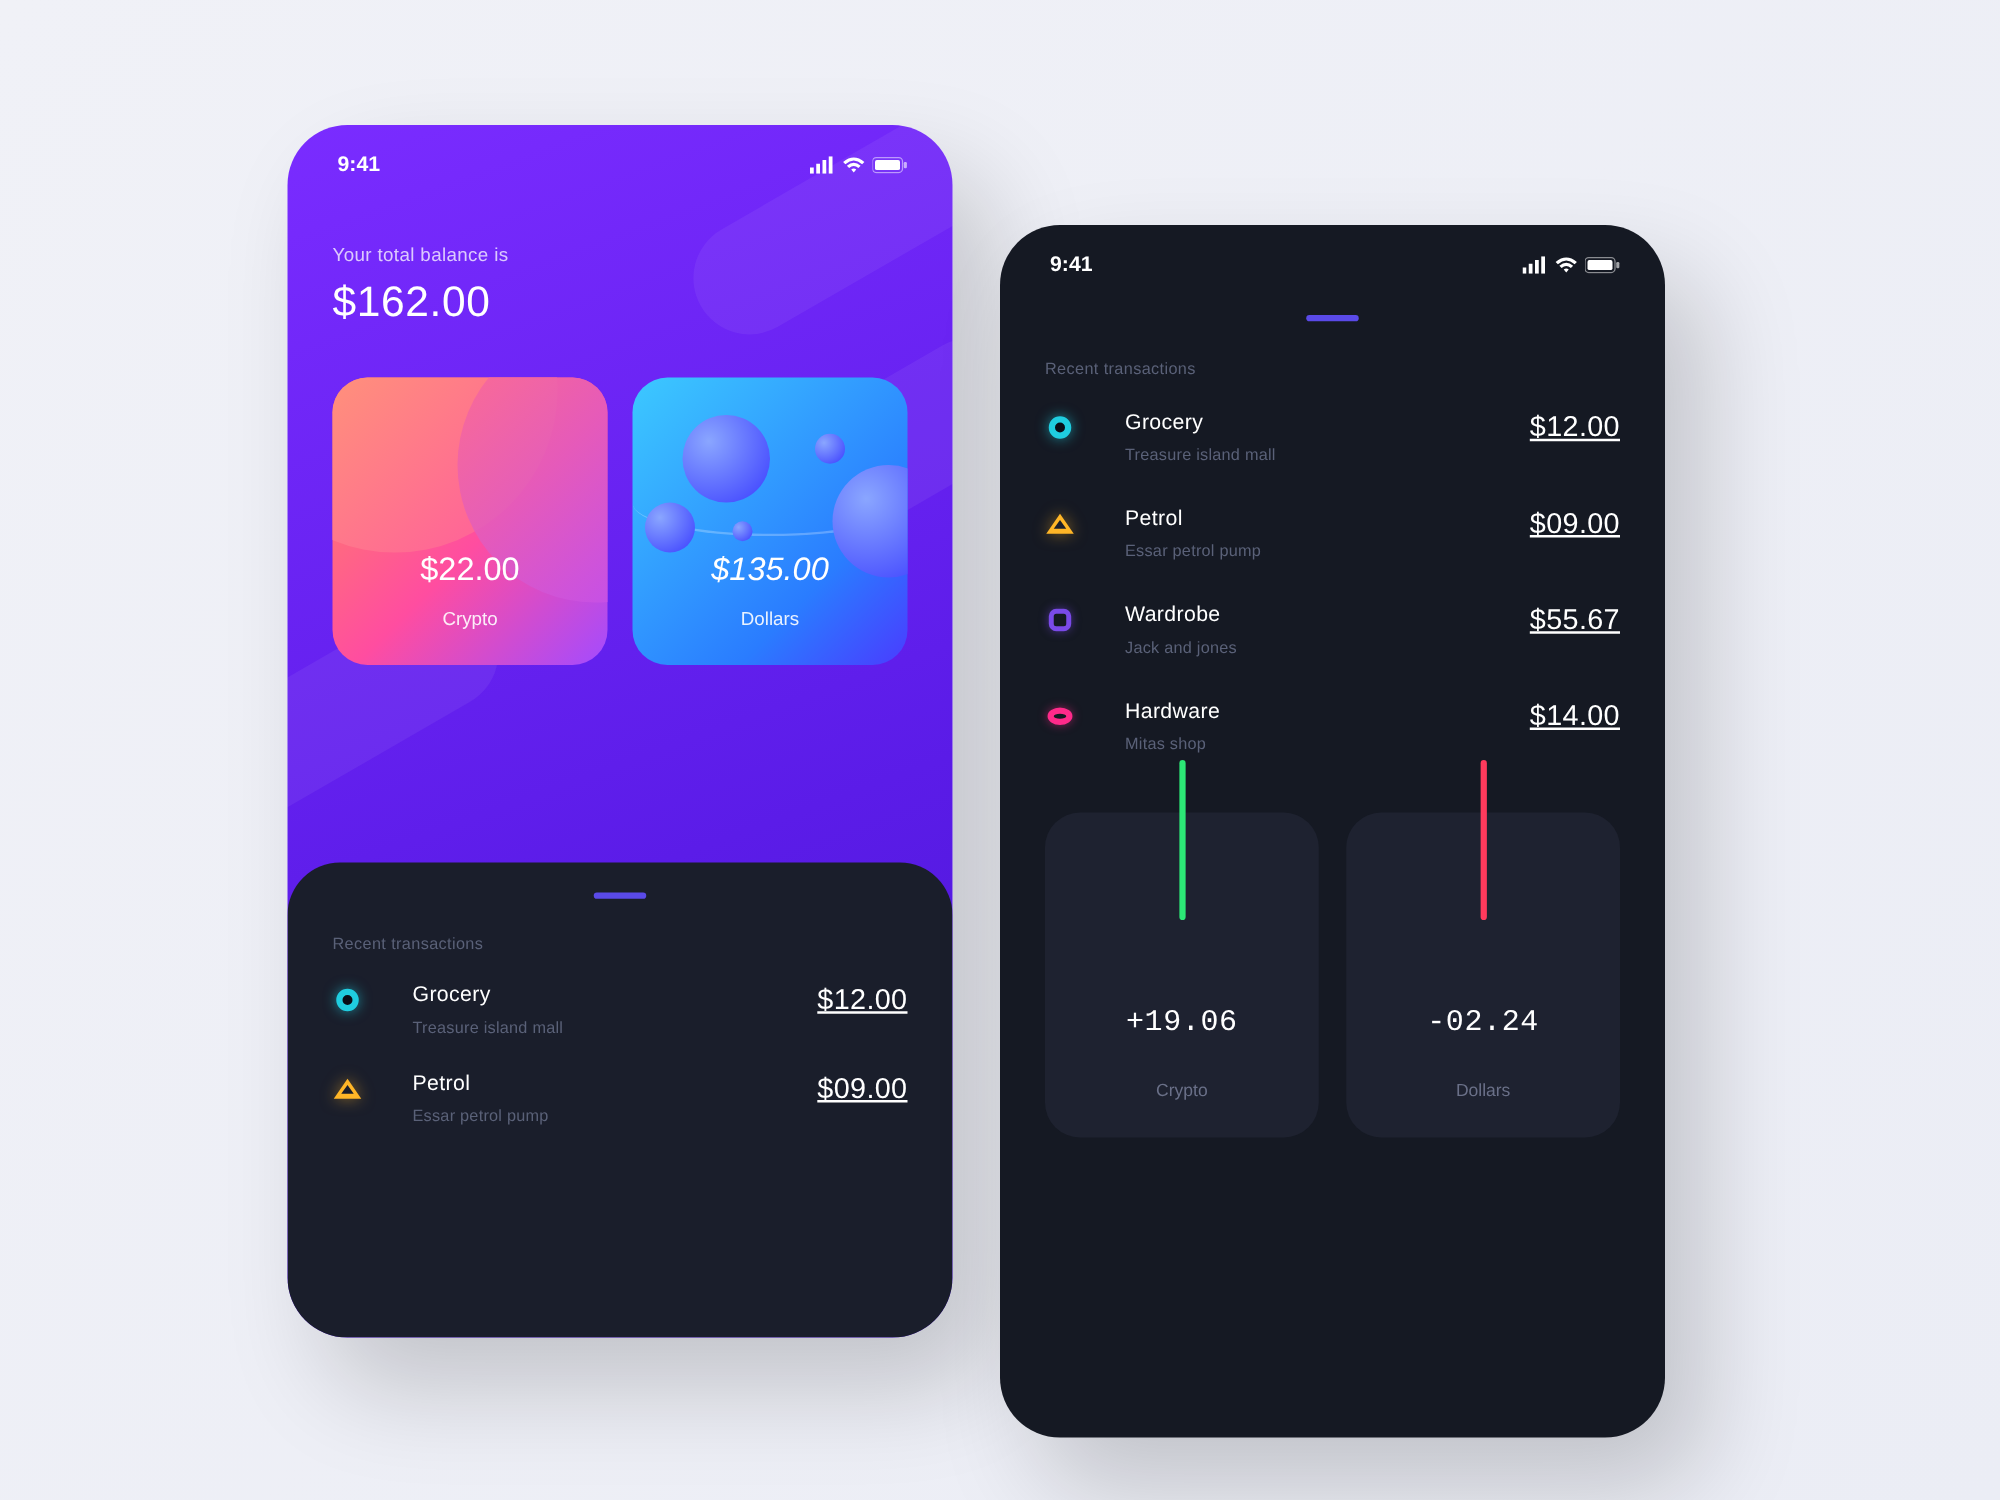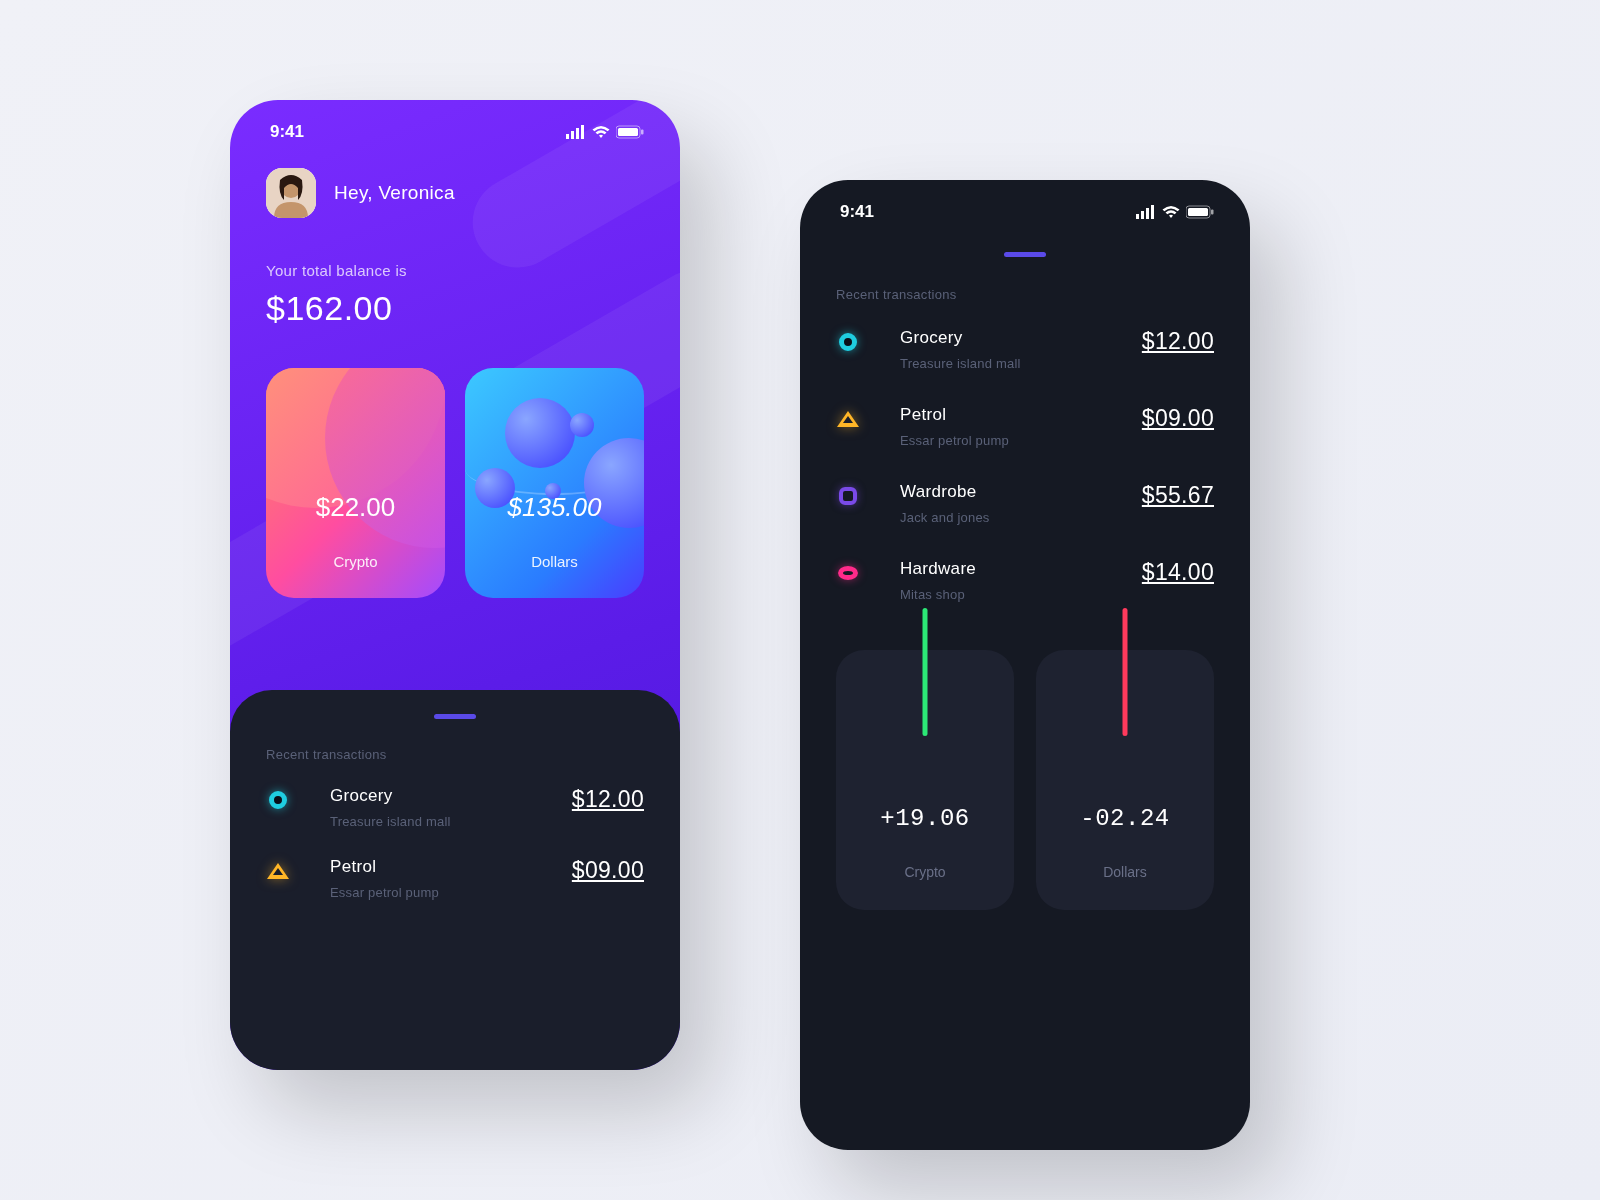--- a/index.html
+++ b/index.html
@@ -5,21 +5,21 @@
   * { box-sizing: border-box; margin: 0; padding: 0; }
   body {
     width: 1600px;
     height: 1200px;
     background: linear-gradient(135deg, #f0f1f7 0%, #ebedf5 100%);
     font-family: -apple-system, BlinkMacSystemFont, "Segoe UI", sans-serif;
     position: relative;
     overflow: hidden;
   }
   .phone {
-    width: 450px;
+    width: 532px;
     height: 970px;
     border-radius: 48px;
     position: absolute;
     box-shadow: 30px 40px 80px rgba(0,0,0,0.18);
     overflow: hidden;
   }
   .phone-left {
     left: 230px;
     top: 100px;
     background: linear-gradient(160deg, #7a2cff 0%, #5b1ce8 60%, #4a18d6 100%);
@@ -65,21 +65,21 @@
   .balance-value { color:#fff; font-size:34px; font-weight:400; margin-top:10px; letter-spacing:0.5px; }
 
   .cards-row { display:flex; gap:20px; padding: 40px 36px 0 36px; position:relative; z-index:2; }
   .wallet-card {
     flex:1; height:230px; border-radius:28px; position:relative; overflow:hidden;
     display:flex; flex-direction:column; justify-content:flex-end; align-items:center;
     padding-bottom:28px;
   }
   .card-crypto { background: linear-gradient(135deg, #ff8a5c 0%, #ff4da0 55%, #a34bff 100%); }
   .card-dollars { background: linear-gradient(135deg, #3cc9ff 0%, #2a7cff 70%, #4a3cff 100%); }
-  .card-amount { color:#fff; font-size:26px; font-weight:400; margin-bottom:30px;text-align:right; }
+  .card-amount { color:#fff; font-size:26px; font-weight:400; margin-bottom:16px;text-align:right; }
   .card-label { color:rgba(255,255,255,0.9); font-size:15px; }
   .crypto-curve { position:absolute; width:260px; height:260px; border-radius:50%; background:linear-gradient(135deg,#ffb36b,#ff5a9e); top:-120px; left:-80px; opacity:0.9; }
   .crypto-curve2 { position:absolute; width:220px; height:220px; border-radius:50%; background:linear-gradient(135deg,#ff6a8e,#b84aff); top:-40px; right:-100px; opacity:0.85; }
   .bubble { position:absolute; border-radius:50%; background: radial-gradient(circle at 30% 30%, #8aa6ff, #3a3cff); }
   .b1 { width:70px; height:70px; top:30px; left:40px; }
   .b2 { width:40px; height:40px; top:100px; left:10px; }
   .b3 { width:90px; height:90px; top:70px; right:-30px; }
   .b4 { width:24px; height:24px; top:45px; right:50px; }
   .b5 { width:16px; height:16px; top:115px; left:80px; }
   .wave { position:absolute; top:0; left:0; width:100%; height:55%; border-bottom:2px solid rgba(255,255,255,0.25); border-radius:0 0 60% 60% / 0 0 25% 25%; }
@@ -159,31 +159,20 @@
           <path d="M9 13 L11 10.5 Q9 9 7 10.5 Z M3.5 7.5 Q9 3 14.5 7.5 L12.7 9.3 Q9 6.2 5.3 9.3 Z M0.5 4.5 Q9 -2.5 17.5 4.5 L15.7 6.3 Q9 0.5 2.3 6.3 Z" fill="#fff"></path>
         </svg>
       <svg width="28" height="14" viewBox="0 0 28 14">
           <rect x="0" y="1" width="24" height="12" rx="3" fill="none" stroke="#fff" stroke-width="1" opacity="0.5"></rect>
           <rect x="2" y="3" width="20" height="8" rx="1.5" fill="#fff"></rect>
           <rect x="25" y="4.5" width="2.5" height="5" rx="1" fill="#fff" opacity="0.6"></rect>
         </svg>
     </div>
   </div>
 
-  <div class="greeting-row">
-    <div class="avatar">
-      <svg viewBox="0 0 50 50">
-          <rect width="50" height="50" fill="#e8d4c4"></rect>
-          <circle cx="25" cy="20" r="10" fill="#c4956b"></circle>
-          <path d="M8 50 Q8 34 25 34 Q42 34 42 50 Z" fill="#c4956b"></path>
-          <path d="M14 12 Q25 2 36 12 Q38 26 32 32 L32 20 Q25 12 18 20 L18 32 Q12 26 14 12 Z" fill="#2a1810"></path>
-        </svg>
-    </div>
-    <div class="greeting">Hey, Veronica</div>
-  </div>
 
   <div class="balance-block">
     <div class="balance-label">Your total balance is</div>
     <div class="balance-value">$162.00</div>
   </div>
 
   <div class="cards-row">
     <div class="wallet-card card-crypto">
       <div class="crypto-curve"></div>
       <div class="crypto-curve2"></div>

